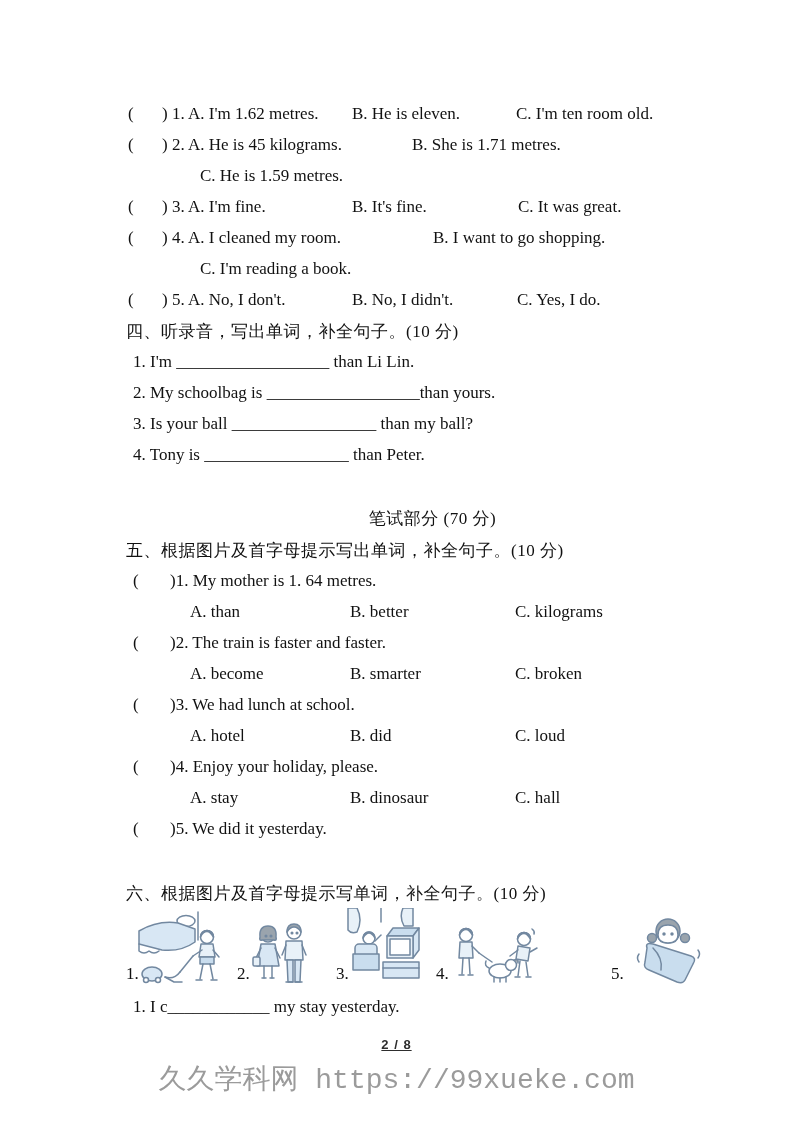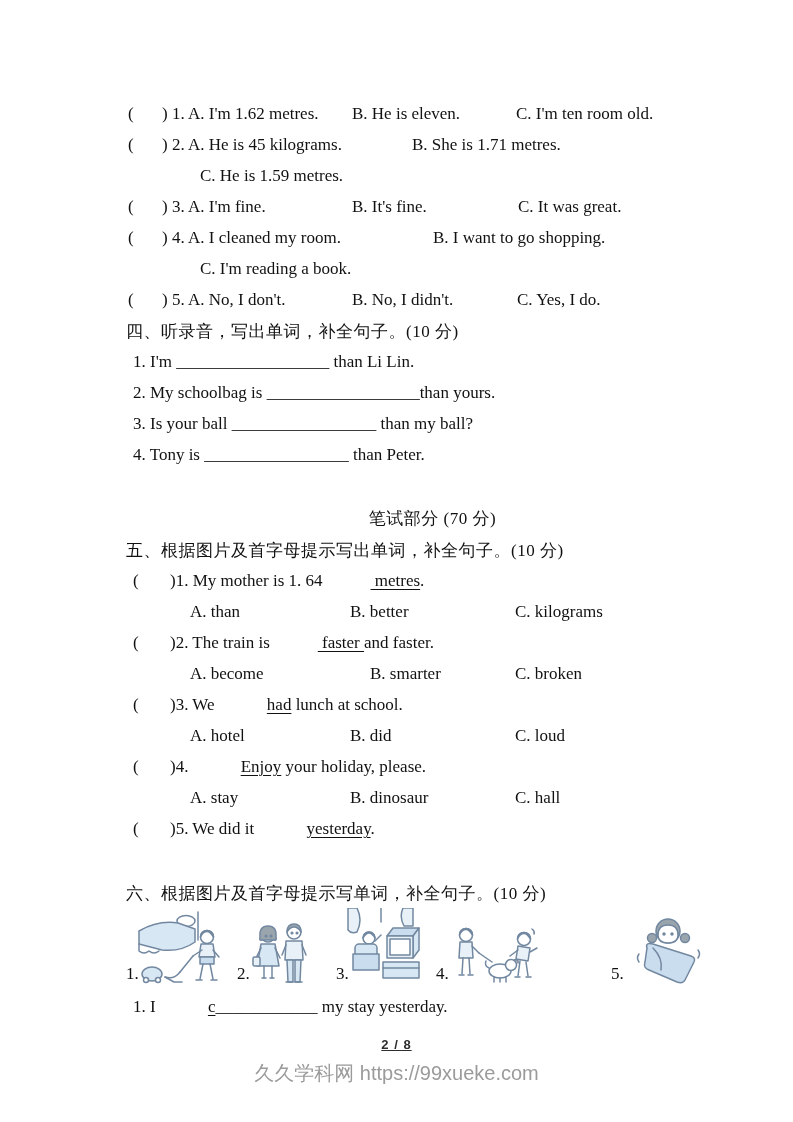--- a/index.html
+++ b/index.html
@@ -6,30 +6,30 @@
   html,body { background:#ffffff; }
   .page {
     position:relative; width:793px; height:1122px; margin:0 auto;
     background:#ffffff; color:#111;
     font-family:"Liberation Serif","DejaVu Serif",serif;
     font-size:17px; overflow:hidden;
   }
   .row { position:absolute; left:0; width:793px; height:24px; }
   .abs { position:absolute; white-space:pre; }
   .t  { white-space:pre; }
-  .ul { text-decoration:underline; text-underline-offset:3px;margin-left:48px; }
+  .ul { text-underline-offset:3px; }
   .center { position:absolute; left:0; width:793px; text-align:center; white-space:pre; }
   .cn { letter-spacing:0.5px;margin-left:36px; }
   .pagenum {
     font-family:"Liberation Sans","DejaVu Sans",sans-serif;
     font-weight:bold; font-size:13px; color:#2e2e2e; letter-spacing:1px;text-decoration:underline;
   }
   .watermark {
-    font-family:Liberation Sans, sans-serif;
-    font-size:20px; color:#9b9b9b;
+    font-family:Liberation Mono, monospace;
+    font-size:28px; color:#9b9b9b;
   }
   .pic { position:absolute; }
   .pic svg { display:block; }
 </style>
 </head>
 <body>
 
 <div class="page">
 
   <div class="row" style="top:104px">
@@ -98,21 +98,21 @@
     <span class="abs" style="left:350px">B. better</span>
     <span class="abs" style="left:515px">C. kilograms</span>
   </div>
 
   <div class="row" style="top:633px">
     <span class="abs" style="left:133px">(</span>
     <span class="abs" style="left:170px"><span class="t">)2. The train is</span><span class="t ul"> faster </span><span class="t">and faster.</span></span>
   </div>
   <div class="row" style="top:664px">
     <span class="abs" style="left:190px">A. become</span>
-    <span class="abs" style="left:370px">B. smarter</span>
+    <span class="abs" style="left:350px">B. smarter</span>
     <span class="abs" style="left:515px">C. broken</span>
   </div>
 
   <div class="row" style="top:695px">
     <span class="abs" style="left:133px">(</span>
     <span class="abs" style="left:170px"><span class="t">)3. We </span><span class="t ul">had</span><span class="t"> lunch at school.</span></span>
   </div>
   <div class="row" style="top:726px">
     <span class="abs" style="left:190px">A. hotel</span>
     <span class="abs" style="left:350px">B. did</span>

